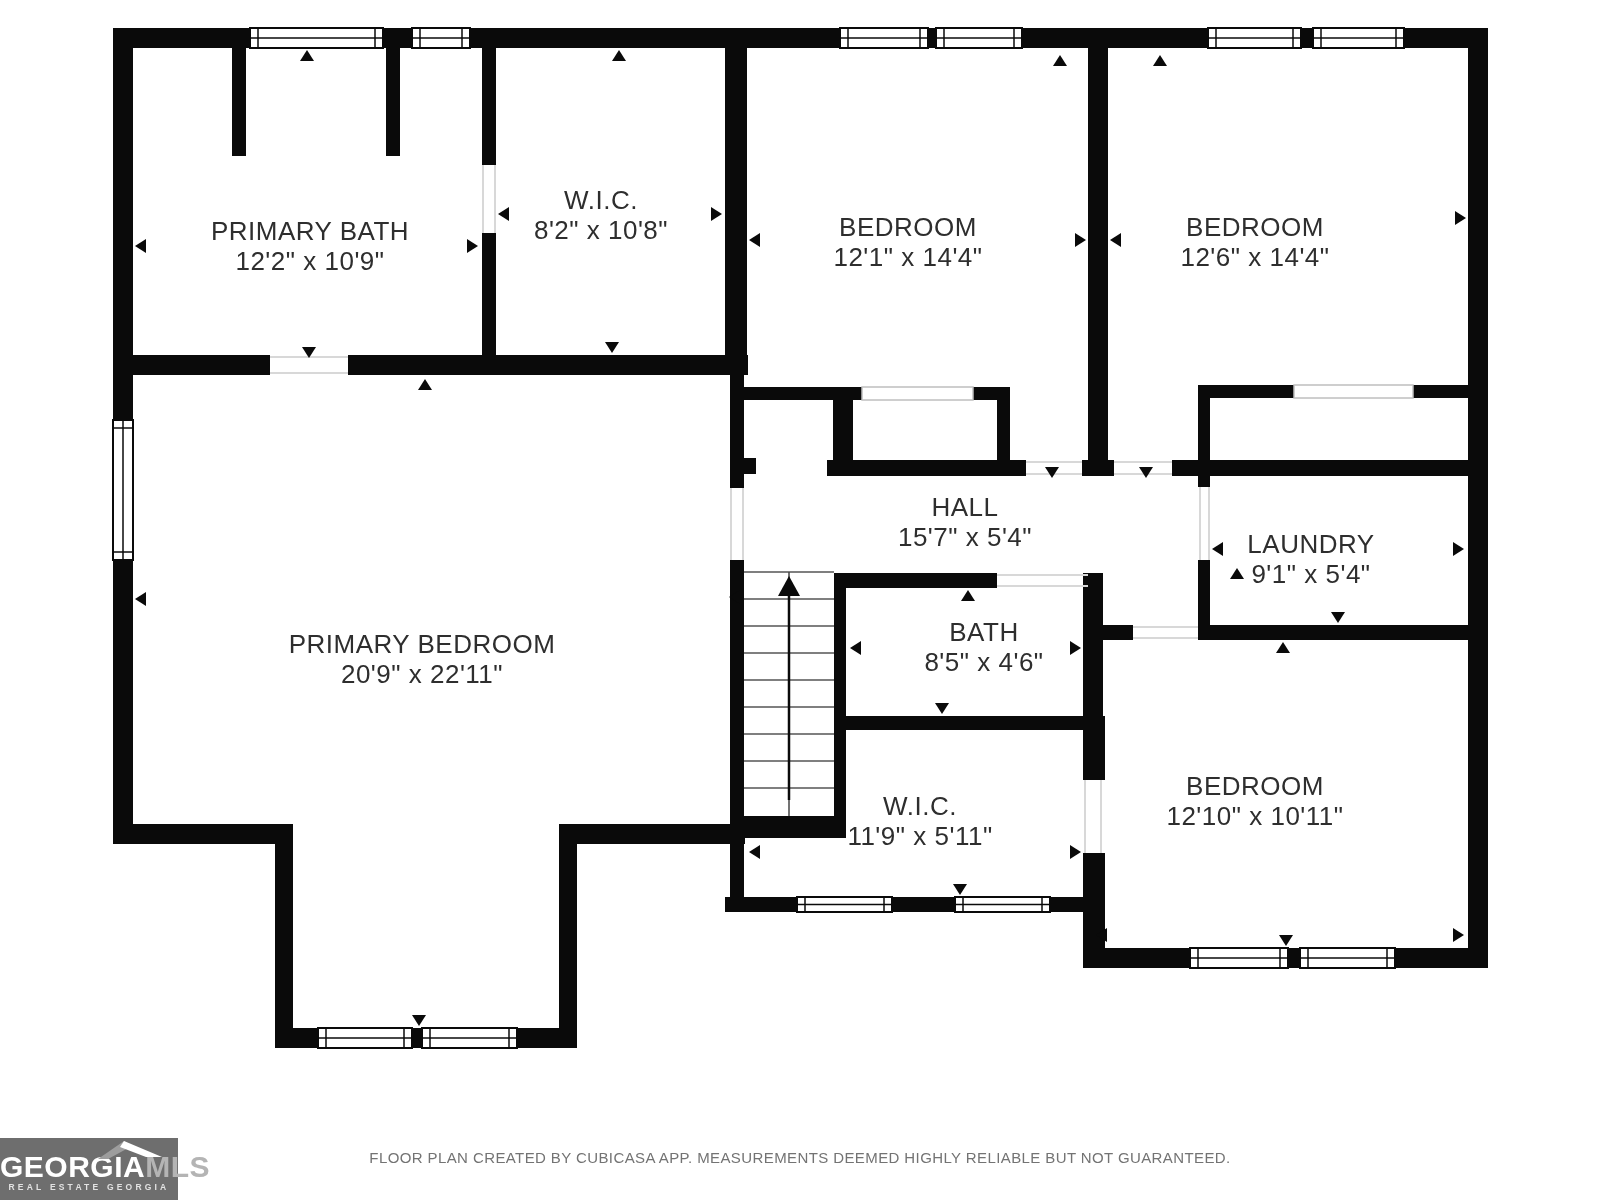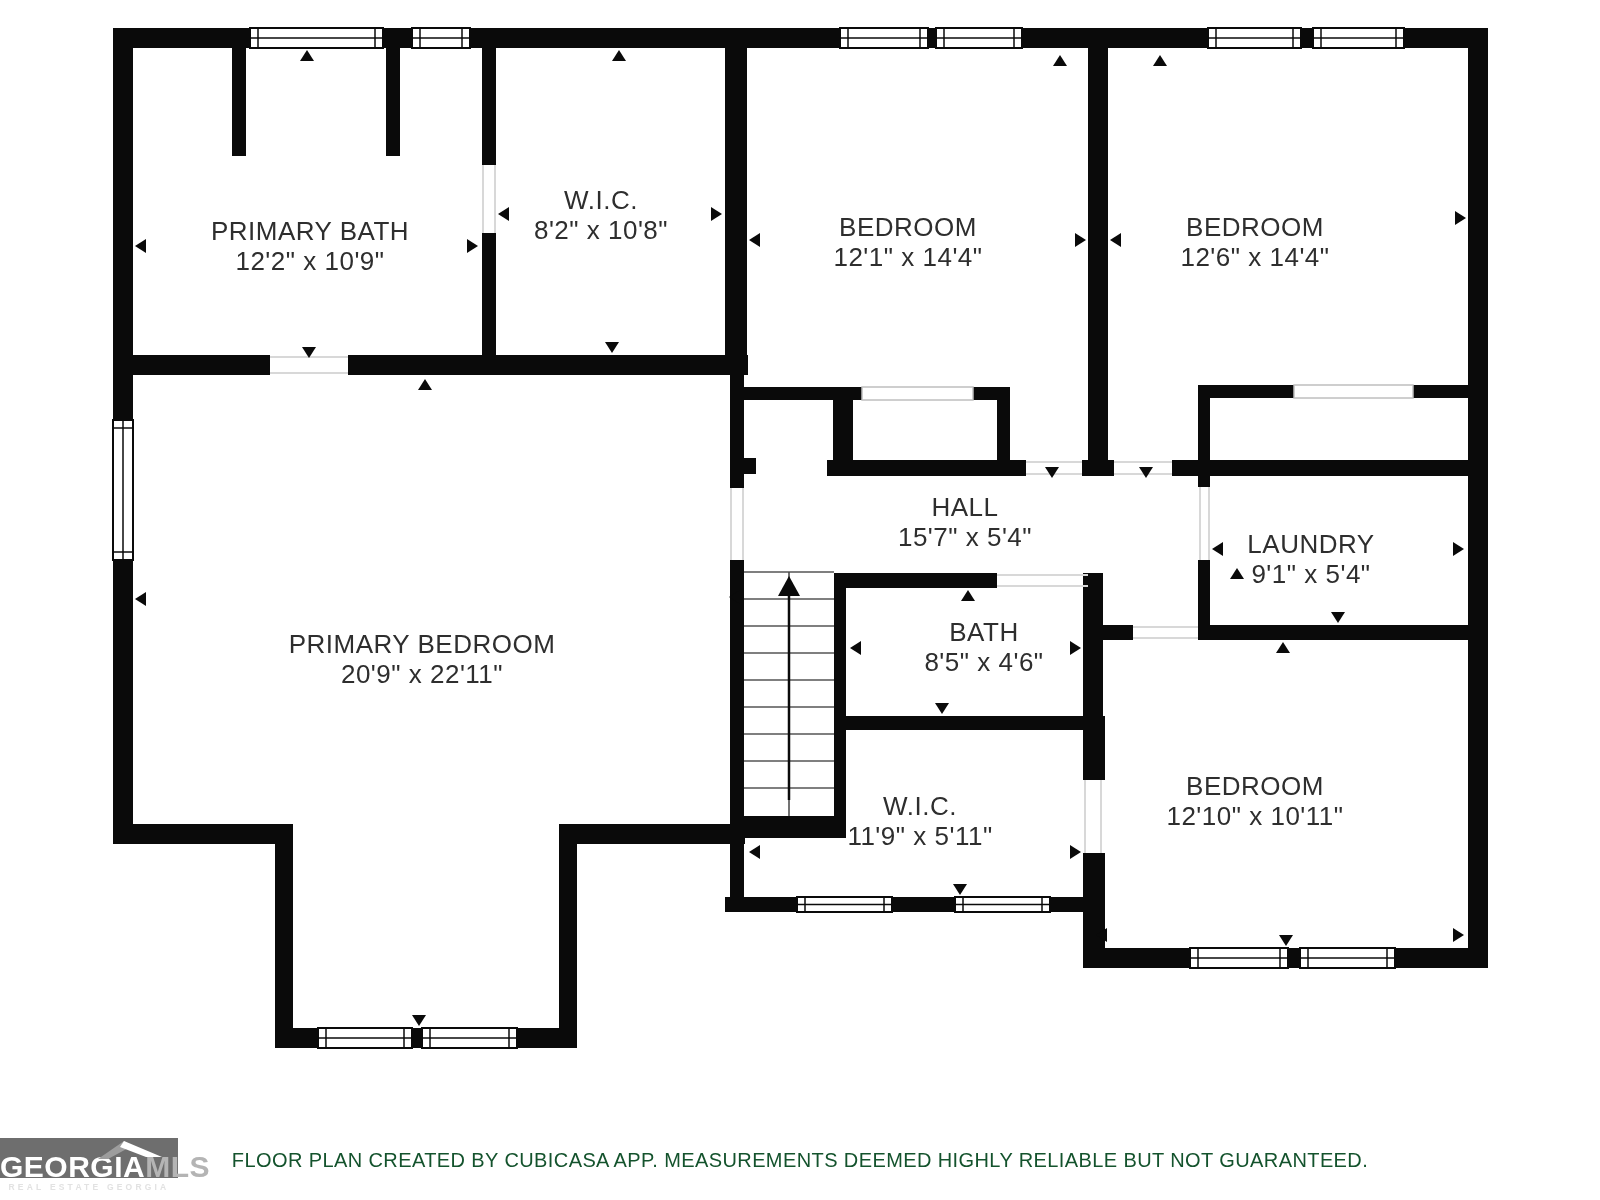--- a/index.html
+++ b/index.html
@@ -1,21 +1,21 @@
 <!DOCTYPE html>
 <html><head>
 <meta charset="utf-8">
 <style>
   html,body{margin:0;padding:0;background:#fff;}
   #stage{position:relative;width:1600px;height:1200px;background:#fff;overflow:hidden;
          font-family:"Liberation Sans","DejaVu Sans",sans-serif;}
   #plan-svg{position:absolute;left:0;top:0;width:1600px;height:1200px;}
   #footer-disclaimer{position:absolute;left:0;right:0;top:1149px;text-align:center;
-    font-size:20px;letter-spacing:.4px;color:#14532d;}
-  #brand-logo{position:absolute;left:0;top:1138px;width:178px;height:40px;background:#6e6e6e;}
+    font-size:15px;letter-spacing:.4px;color:#737373;}
+  #brand-logo{position:absolute;left:0;top:1138px;width:178px;height:62px;background:#6e6e6e;}
   #brand-logo .row1{position:absolute;left:0;right:4px;top:14px;text-align:center;
     font-size:30px;font-weight:600;letter-spacing:.5px;line-height:30px;white-space:nowrap;}
   #brand-logo .row2{position:absolute;left:0;right:0;top:44px;text-align:center;
     font-size:8.5px;font-weight:700;letter-spacing:3.2px;color:#e2e2e2;white-space:nowrap;}
   .brand-a{color:#ffffff;}
   .brand-b{color:#b4b4b4;}
   #roof-icon{position:absolute;left:0;top:0;width:178px;height:56px;pointer-events:none;}
 </style>
 </head>
 <body>

